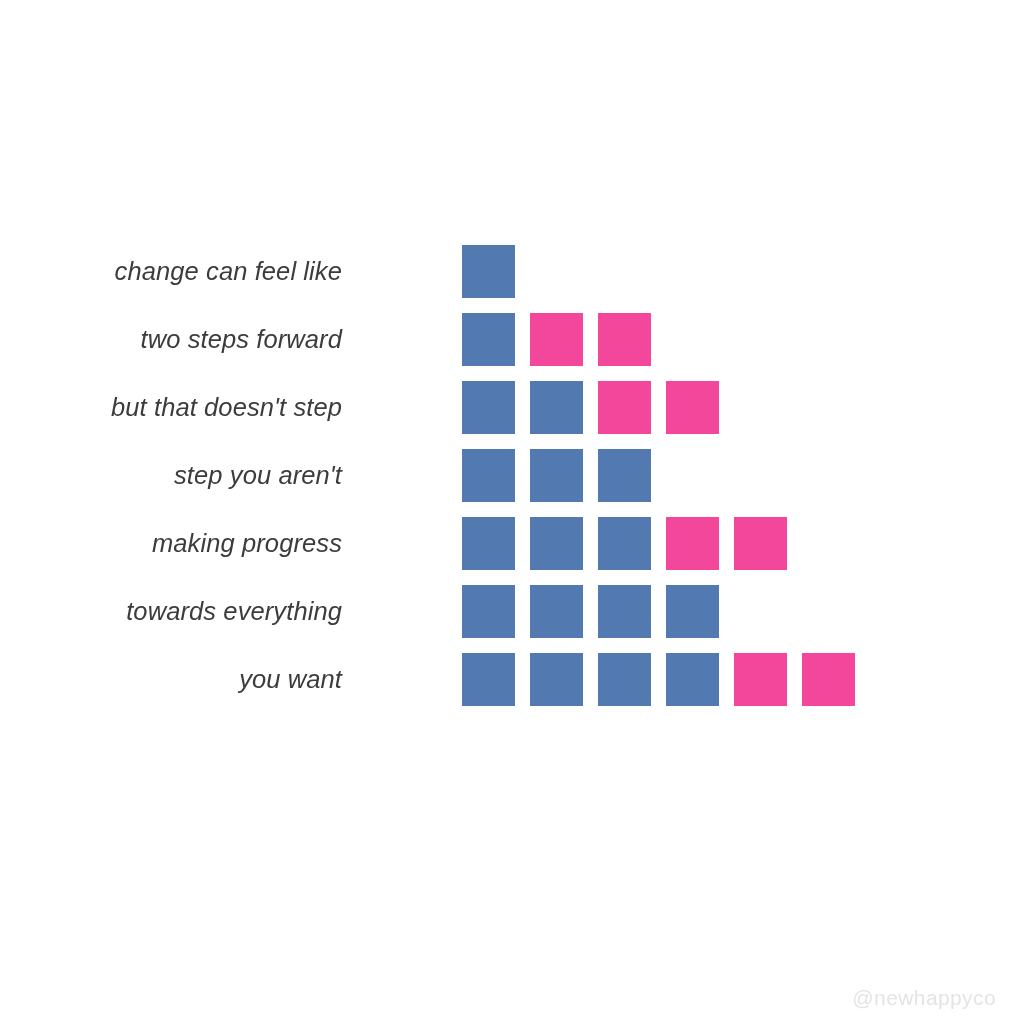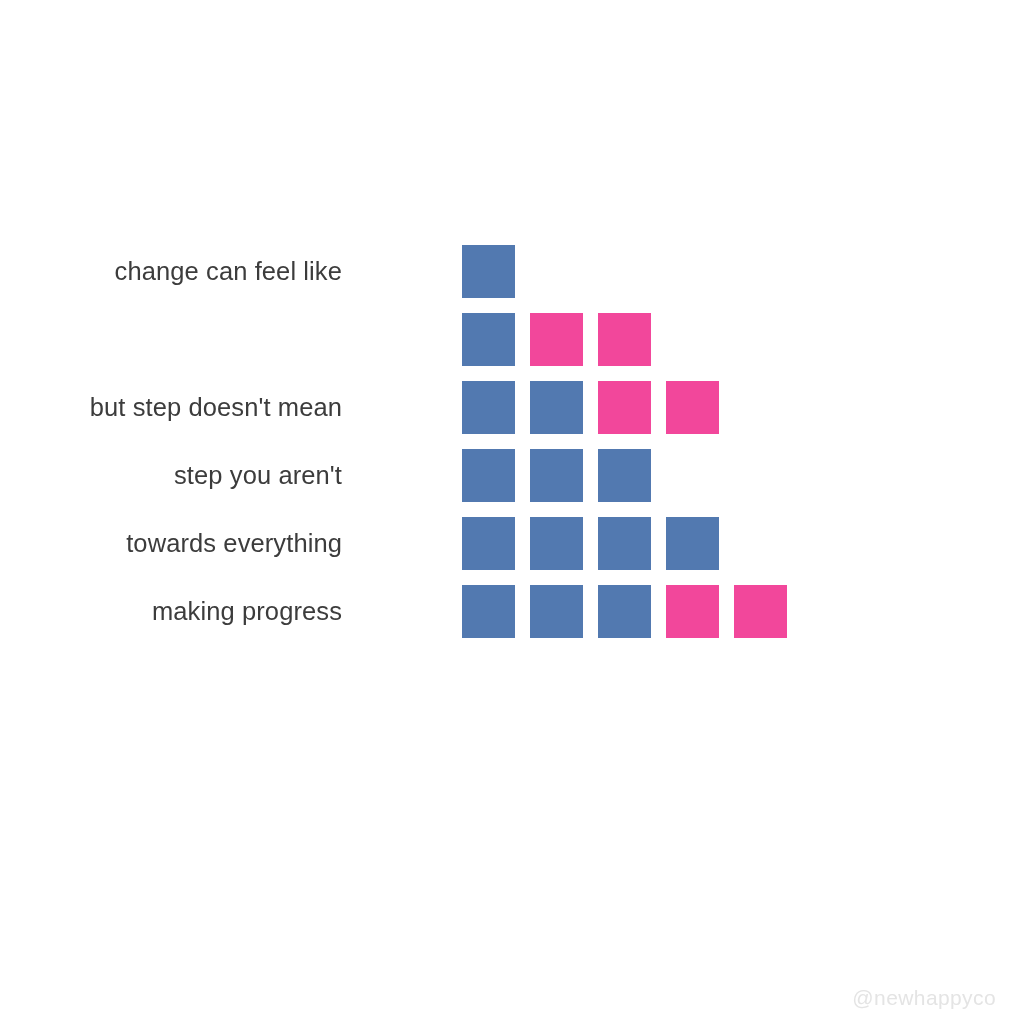--- a/index.html
+++ b/index.html
@@ -29,20 +29,21 @@
     position: absolute;
     left: 0;
     top: 245px;
     width: 1024px;
   }
 
   .chart-row {
     position: relative;
     height: 68px;          
     width: 936px;
+    font-style: italic;
   }
 
   .row-label {
     position: absolute;
     right: 594px;          
     top: 0;
     height: 53px;
     line-height: 53px;
     white-space: nowrap;
     text-align: right;
@@ -93,66 +94,78 @@
   <div class="chart-body">
 
     <div class="chart-row">
       <div class="row-label">change can feel like</div>
       <div class="row-squares">
           <div class="sq sq-blue"></div>
         </div>
     </div>
 
     <div class="chart-row">
+      <div class="row-label">two steps forward</div>
       <div class="row-squares">
           <div class="sq sq-blue"></div>
           <div class="sq sq-pink"></div>
           <div class="sq sq-pink"></div>
         </div>
     </div>
 
 
     <div class="chart-row">
-      <div class="row-label">but step doesn't mean</div>
+      <div class="row-label">but that doesn't step</div>
       <div class="row-squares">
           <div class="sq sq-blue"></div>
           <div class="sq sq-blue"></div>
           <div class="sq sq-pink"></div>
           <div class="sq sq-pink"></div>
         </div>
     </div>
 
     <div class="chart-row">
       <div class="row-label">step you aren't</div>
       <div class="row-squares">
           <div class="sq sq-blue"></div>
           <div class="sq sq-blue"></div>
           <div class="sq sq-blue"></div>
         </div>
     </div>
 
     <div class="chart-row">
+      <div class="row-label">making progress</div>
+      <div class="row-squares">
+          <div class="sq sq-blue"></div>
+          <div class="sq sq-blue"></div>
+          <div class="sq sq-blue"></div>
+          <div class="sq sq-pink"></div>
+          <div class="sq sq-pink"></div>
+        </div>
+    </div>
+
+    <div class="chart-row">
       <div class="row-label">towards everything</div>
       <div class="row-squares">
           <div class="sq sq-blue"></div>
           <div class="sq sq-blue"></div>
           <div class="sq sq-blue"></div>
           <div class="sq sq-blue"></div>
         </div>
     </div>
 
     <div class="chart-row">
-      <div class="row-label">making progress</div>
+      <div class="row-label">you want</div>
       <div class="row-squares">
+          <div class="sq sq-blue"></div>
           <div class="sq sq-blue"></div>
           <div class="sq sq-blue"></div>
           <div class="sq sq-blue"></div>
           <div class="sq sq-pink"></div>
           <div class="sq sq-pink"></div>
         </div>
     </div>
 
-
   </div>
 
   <div class="watermark">@newhappyco</div>
 
 </div>
 
 </body></html>

